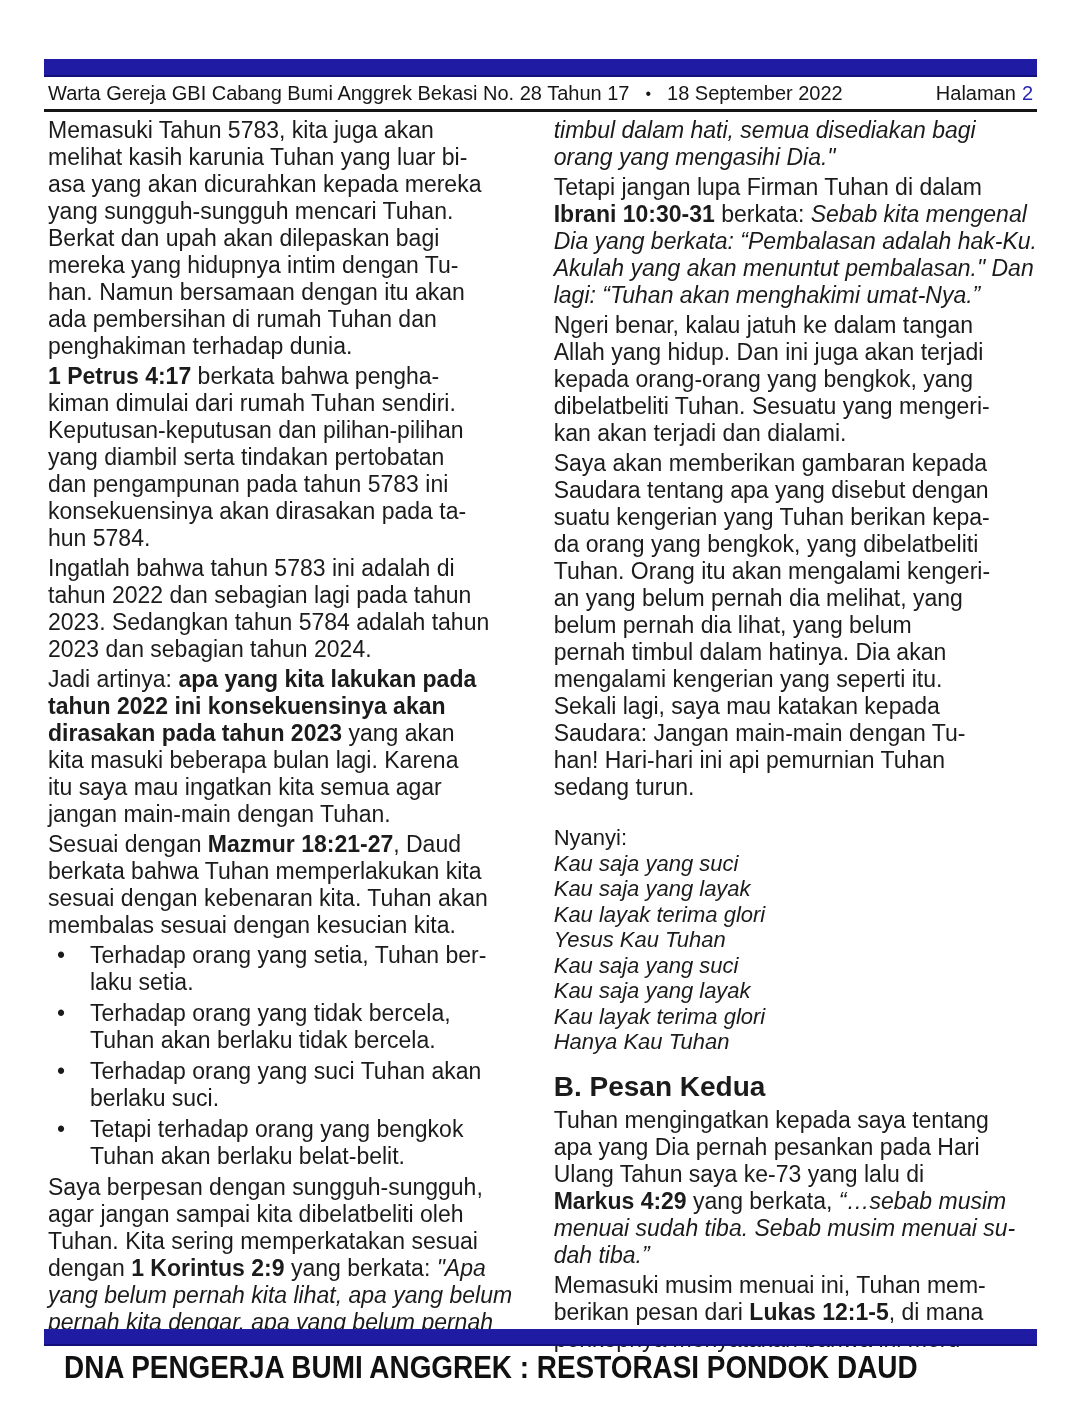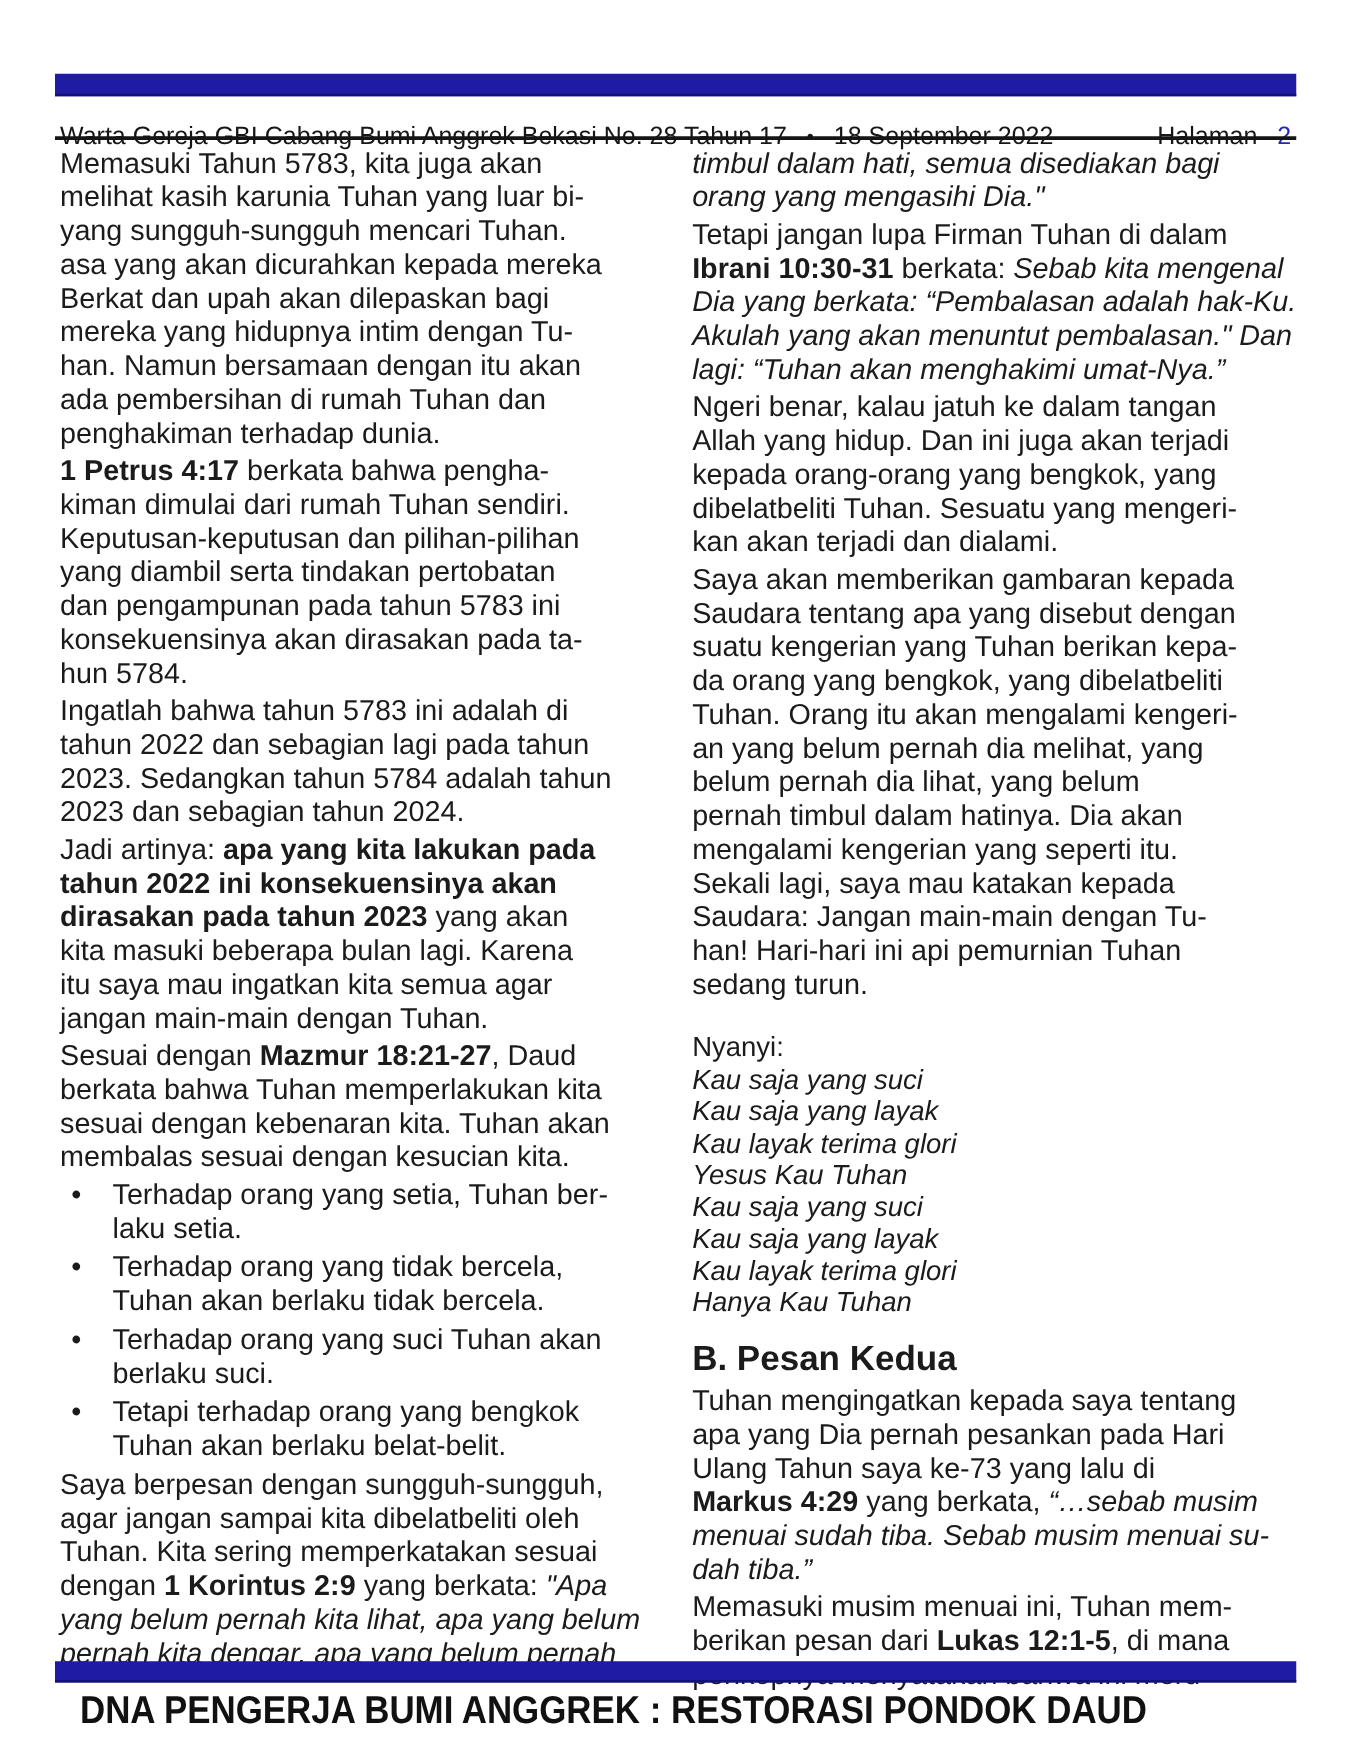--- a/index.html
+++ b/index.html
@@ -1,22 +1,22 @@
 <!DOCTYPE html>
 <html style="--accent: #1f1ba3;"><head>
 <meta charset="utf-8">
 <style>
   html,body{margin:0;padding:0;background:#ffffff;}
   body{width:1080px;height:1408px;font-family:"Liberation Sans","DejaVu Sans",sans-serif;color:#1b1b1b;position:relative;overflow:hidden;}
   .page{position:absolute;inset:0;background:#fff;}
   .topbar{position:absolute;left:44px;top:59px;width:993px;height:16px;background:var(--accent,#1f1ba3);border-bottom:2px solid #14107a;}
-  .header-line{position:absolute;left:48px;top:98px;width:985px;display:flex;justify-content:space-between;align-items:baseline;font-size:20px;color:#161616;}
+  .header-line{position:absolute;left:48px;top:82px;width:985px;display:flex;justify-content:space-between;align-items:baseline;font-size:20px;color:#161616;}
   .header-left{display:inline-flex;align-items:baseline;gap:16px;}
   .header-left .dot{font-size:16px;transform:translateY(-1px);}
-  .header-right{display:inline-flex;gap:16px;align-items:baseline;}
+  .header-right{display:inline-flex;gap:6px;align-items:baseline;}
   .pagenum{color:#2727b5;}
   .head-rule{position:absolute;left:44px;top:109px;width:993px;height:0;border-top:3px solid #151515;}
   .columns{position:absolute;left:48px;top:117px;width:989px;display:flex;gap:34px;}
   .col{font-size:23px;line-height:27px;}
   .col-left{width:483px;}
   .col-right{width:489px;}
   .para{margin:0 0 3px 0;}
   .line{white-space:nowrap;}
   .b{font-weight:bold;}
   .i{font-style:italic;}
@@ -47,22 +47,22 @@
     </span>
   </div>
 
   <div class="head-rule"></div>
 
   <div class="columns">
     <div class="col col-left">
         <div class="para">
           <div class="line"><span>Memasuki Tahun 5783, kita juga akan</span></div>
           <div class="line"><span>melihat kasih karunia Tuhan yang luar bi-</span></div>
+          <div class="line"><span>asa yang akan dicurahkan kepada mereka</span></div>
           <div class="line"><span>yang sungguh-sungguh mencari Tuhan.</span></div>
-          <div class="line"><span>asa yang akan dicurahkan kepada mereka</span></div>
           <div class="line"><span>Berkat dan upah akan dilepaskan bagi</span></div>
           <div class="line"><span>mereka yang hidupnya intim dengan Tu-</span></div>
           <div class="line"><span>han. Namun bersamaan dengan itu akan</span></div>
           <div class="line"><span>ada pembersihan di rumah Tuhan dan</span></div>
           <div class="line"><span>penghakiman terhadap dunia.</span></div>
         </div>
         <div class="para">
           <div class="line"><span class="b">1 Petrus 4:17</span><span> berkata bahwa pengha-</span></div>
           <div class="line"><span>kiman dimulai dari rumah Tuhan sendiri.</span></div>
           <div class="line"><span>Keputusan-keputusan dan pilihan-pilihan</span></div>

